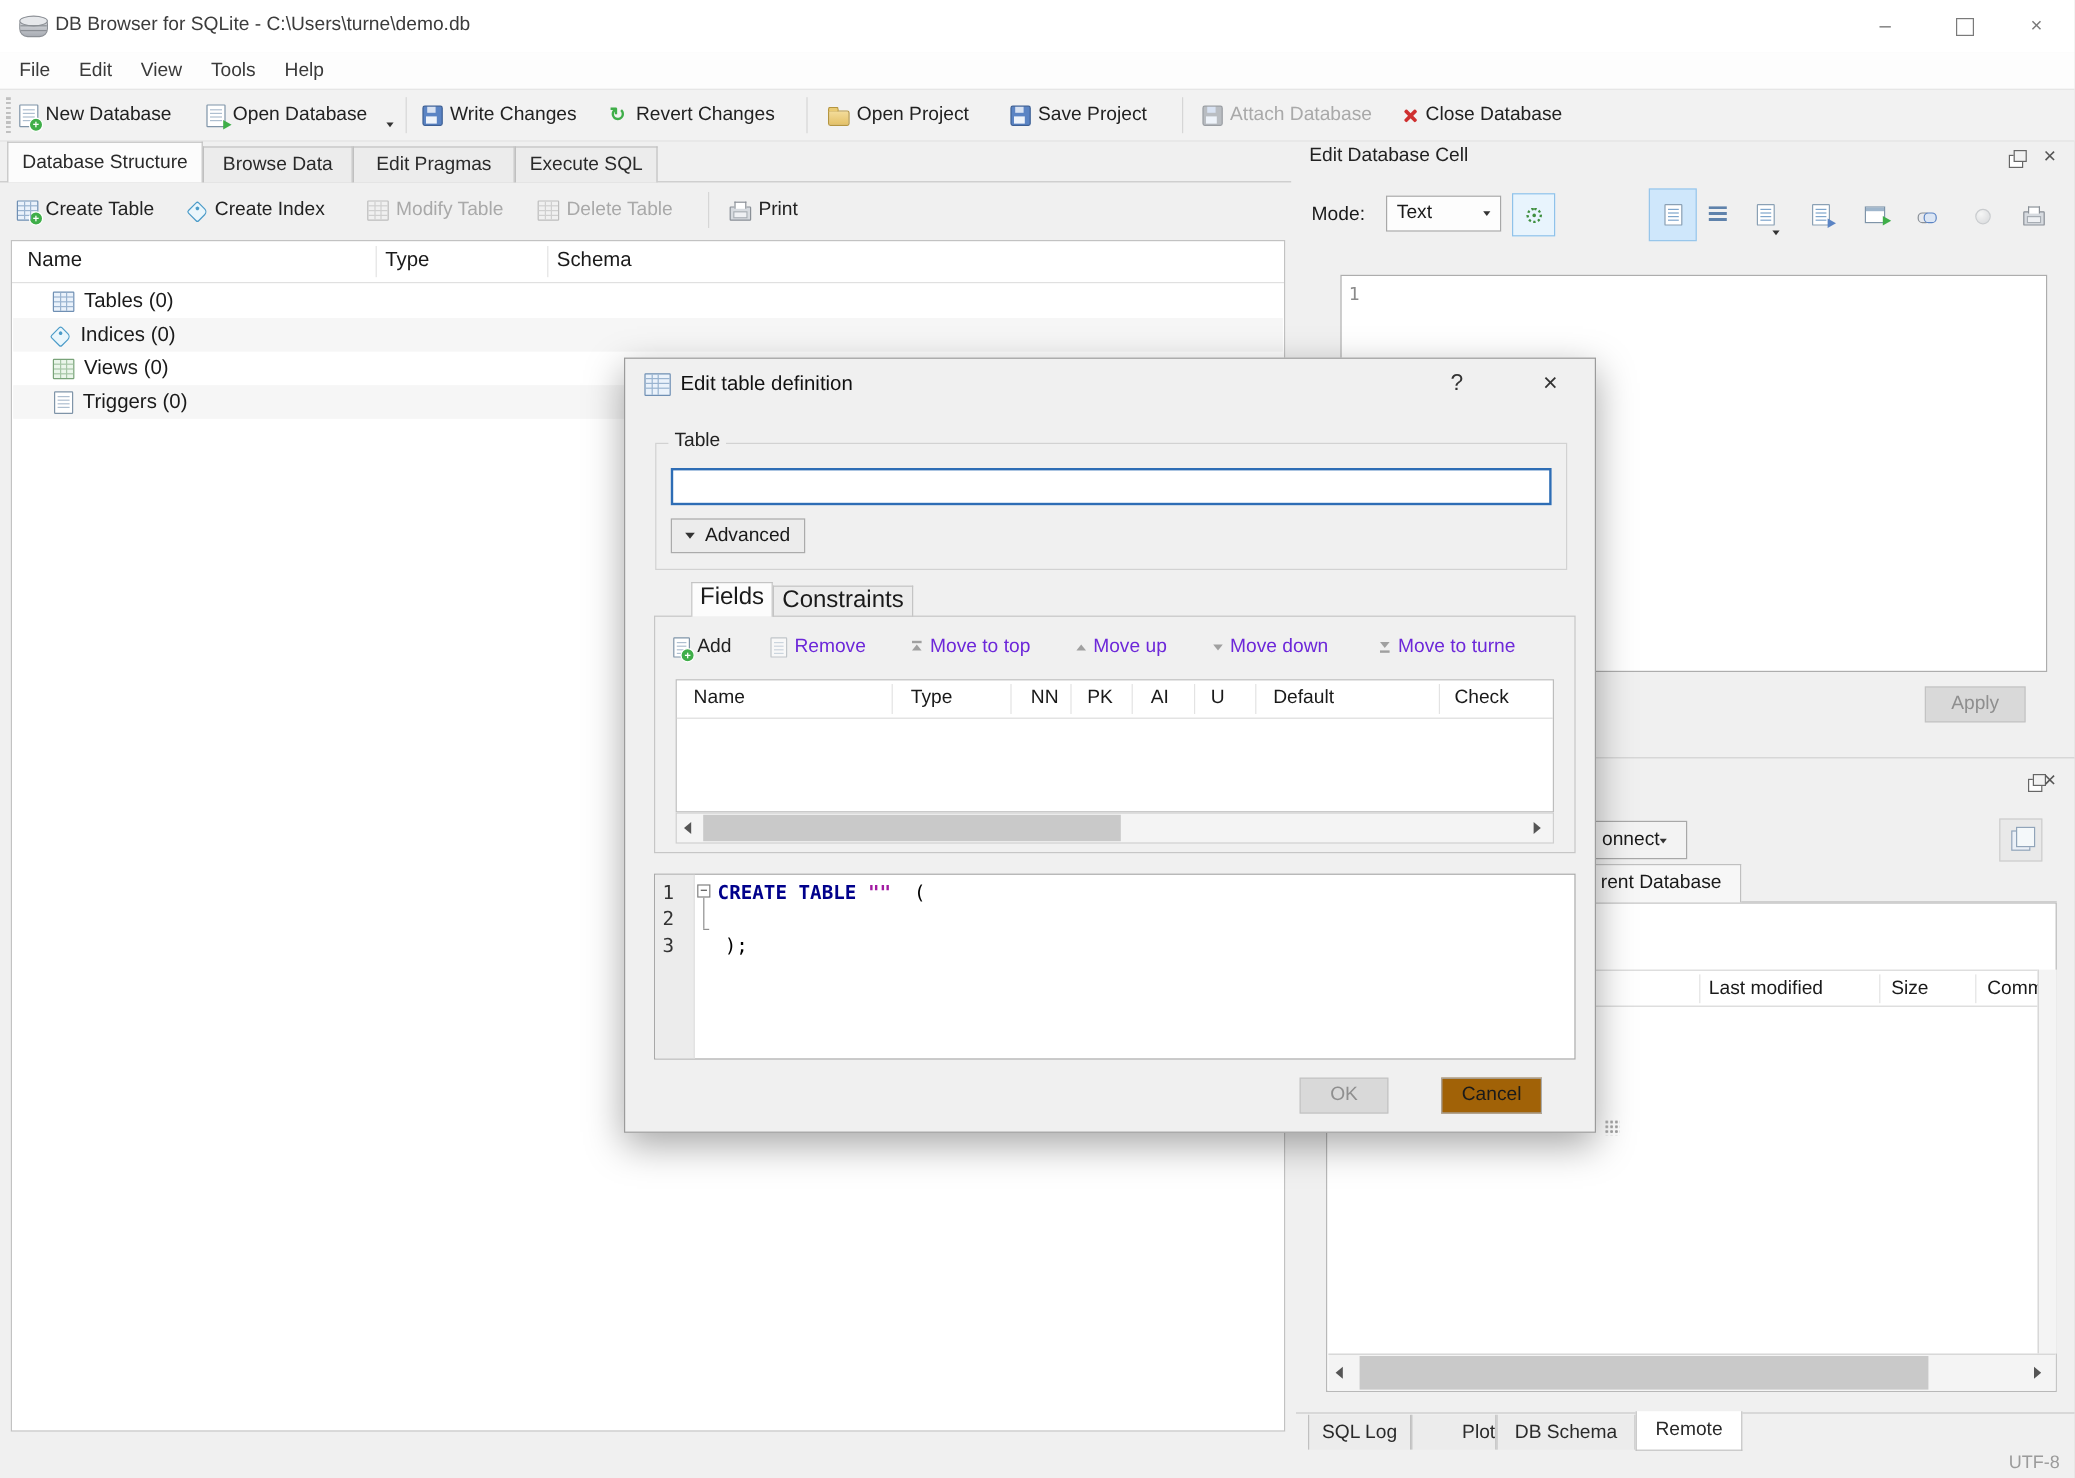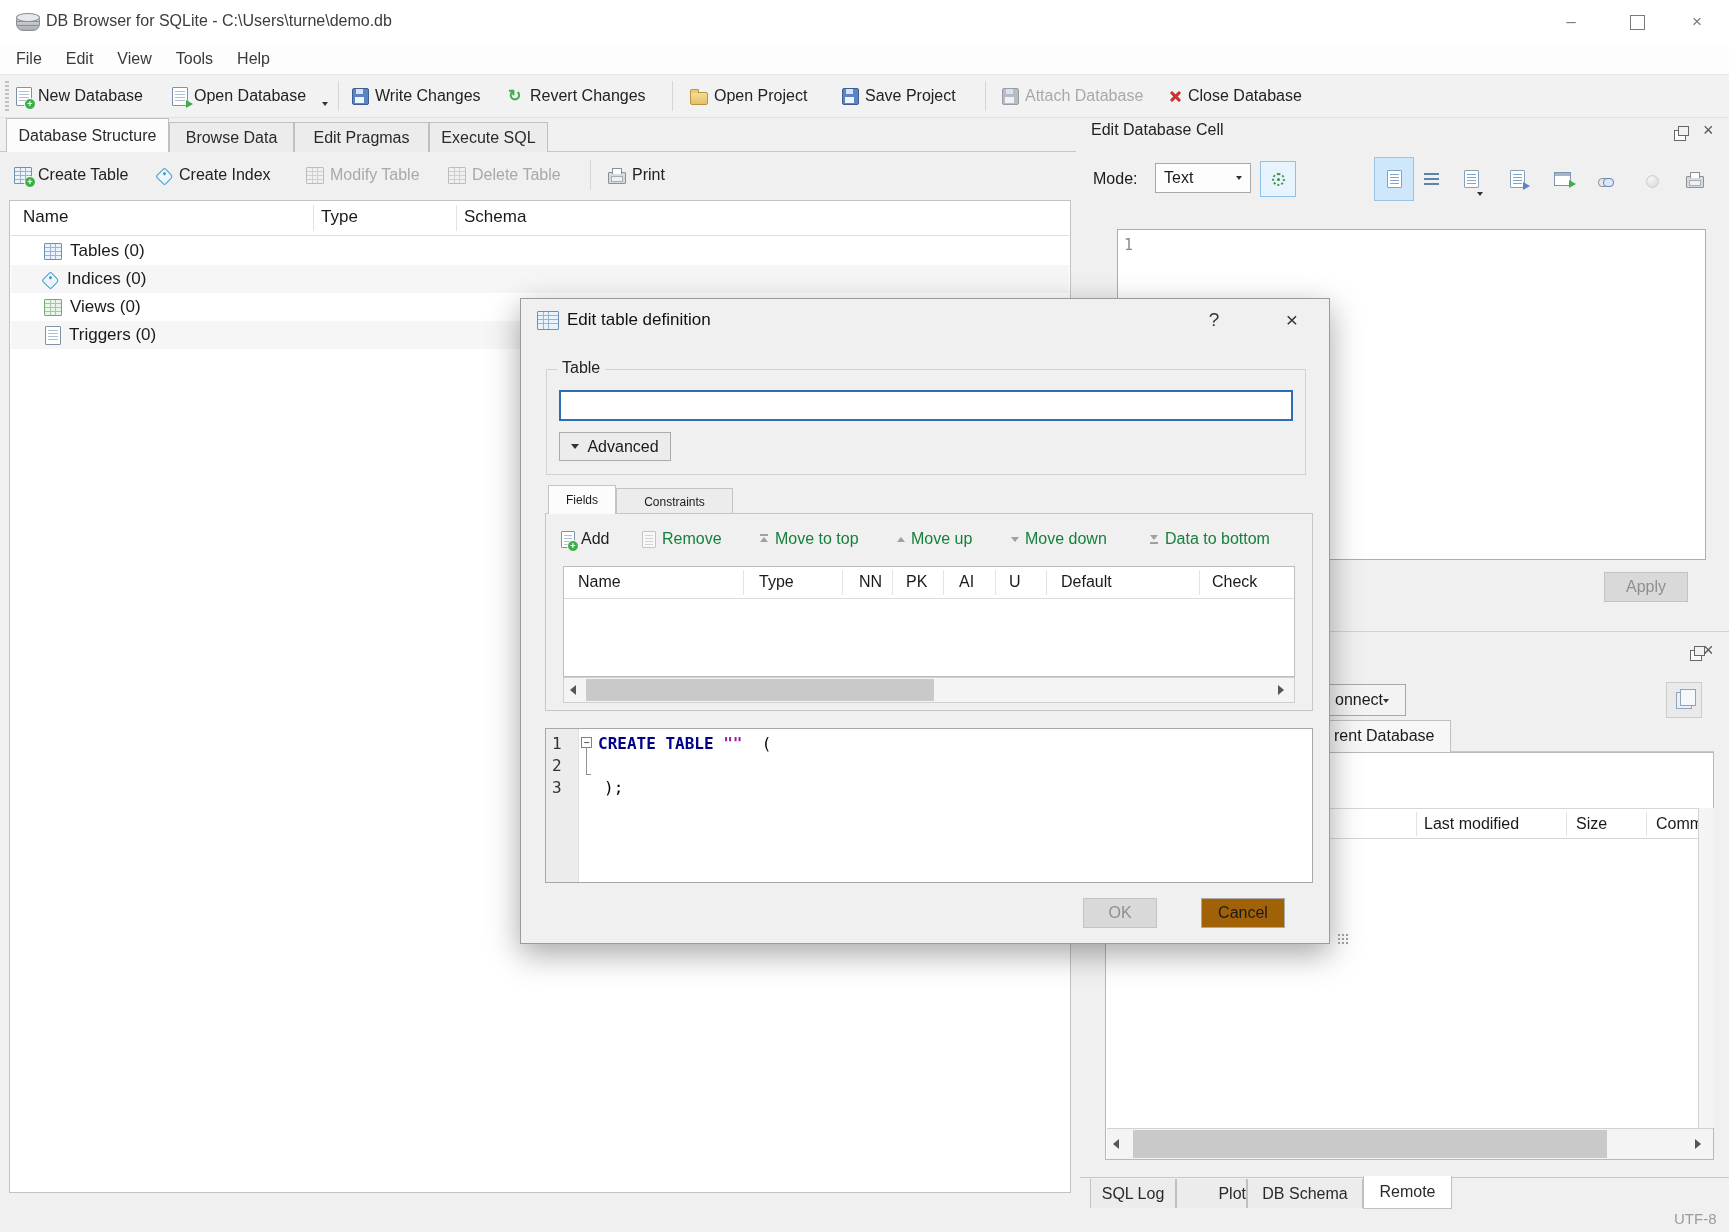--- a/index.html
+++ b/index.html
@@ -40,24 +40,24 @@
   .scroll-track{box-sizing:border-box;background:#f4f4f4;border:1px solid #d2d2d2;}
   .scroll-thumb{position:absolute;background:#c9c9c9;}
   .sarrow{position:absolute;display:flex;align-items:center;justify-content:center;}
   
   .dialog{position:absolute;left:520px;top:298px;width:810px;height:646px;background:#f0f0f0;border:1px solid #9b9b9b;
           box-shadow:0 10px 30px rgba(0,0,0,.35);z-index:50;box-sizing:border-box;}
   .dlg-title{position:absolute;left:46px;top:11px;font-size:17px;color:#111;}
   .groupbox{position:absolute;border:1px solid #d2d2d2;box-sizing:border-box;}
   .gb-label{position:absolute;background:#f0f0f0;padding:0 5px;font-size:16px;color:#222;}
   .txtin{position:absolute;box-sizing:border-box;border:2px solid #2e6db5;background:#fff;font-size:16px;padding:0 6px;outline:none;font-family:"Liberation Sans",sans-serif;}
-  .mini-tab{position:absolute;box-sizing:border-box;border:1px solid #c4c4c4;border-bottom:none;background:#ececec;display:flex;align-items:center;justify-content:center;font-size:12px;}
+  .mini-tab{position:absolute;box-sizing:border-box;border:1px solid #c4c4c4;border-bottom:none;background:#ececec;display:flex;align-items:flex-start;justify-content:center;font-size:20px;margin-left:28px;}
   .mini-tab.active{background:#fcfcfc;z-index:3;}
   .fbtn{position:absolute;top:0;height:28px;display:flex;align-items:center;gap:6px;font-size:16px;color:#222;}
-  .fbtn.disabled{color:#15803d;}
+  .fbtn.disabled{color:#6d28d9;}
   .th-text{position:absolute;top:6px;font-size:16px;color:#1a1a1a;}
   
   .sqlbox{position:absolute;border:1px solid #a8a8a8;background:#fff;box-sizing:border-box;font-family:"DejaVu Sans Mono",monospace;font-size:16px;}
   .gutter{position:absolute;left:0;top:0;bottom:0;width:32px;background:#ececec;border-right:1px solid #e0e0e0;}
   .lnum{position:absolute;left:6px;color:#333;}
   .kw{color:#00008b;font-weight:bold;}
   .strtok{color:#a21aa2;font-weight:bold;}
   .plain{color:#000;}
   .foldbox{position:absolute;width:11px;height:11px;border:1px solid #808080;background:#fff;font-size:10px;line-height:10px;text-align:center;color:#333;box-sizing:border-box;}
   .foldline{position:absolute;width:1px;background:#909090;}
@@ -413,21 +413,21 @@
     </div>
     <div class="fbtn disabled" style="left:490px;top:226px;">
       <span class="tri-d-g"></span>
       <span>Move down</span>
     </div>
     <div class="fbtn disabled" style="left:628px;top:226px;">
       <span class="mv-cap">
           <span class="bar" style="bottom:0;"></span>
           <span class="t tri-d-g" style="top:1px;"></span>
         </span>
-      <span>Data to bottom</span>
+      <span>Move to turne</span>
     </div>
 
     
     <div class="panel-white" style="left:42px;top:267px;width:732px;height:111px;border-color:#bdbdbd;">
       <div class="abs" style="left:0;top:0;right:0;height:31px;border-bottom:1px solid #dcdcdc;">
         <span class="th-text" style="left:14px;">Name</span>
         <span class="colsep" style="left:179px;top:3px;height:25px;"></span>
         <span class="th-text" style="left:195px;">Type</span>
         <span class="colsep" style="left:278px;top:3px;height:25px;"></span>
         <span class="th-text" style="left:295px;">NN</span>

